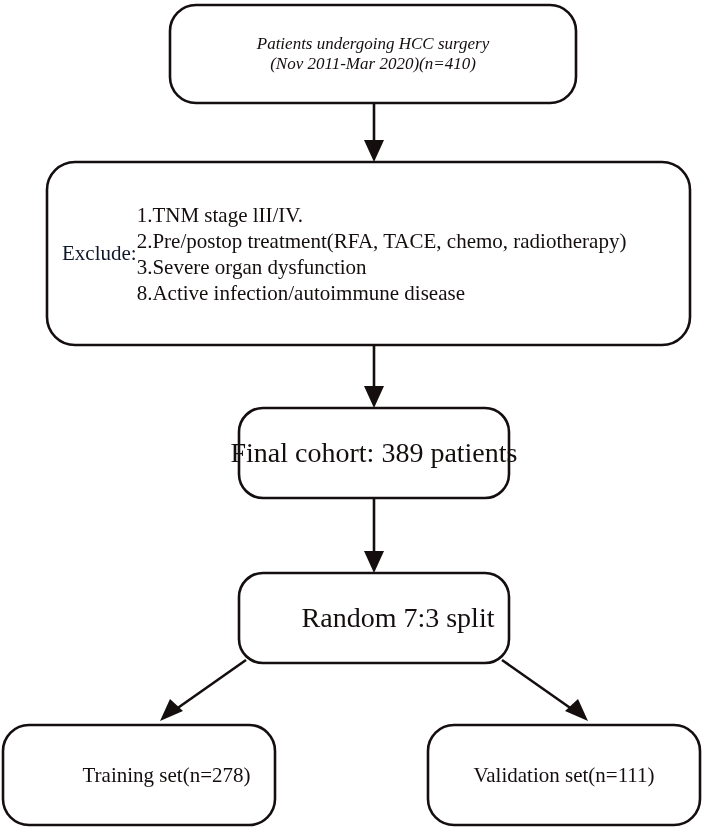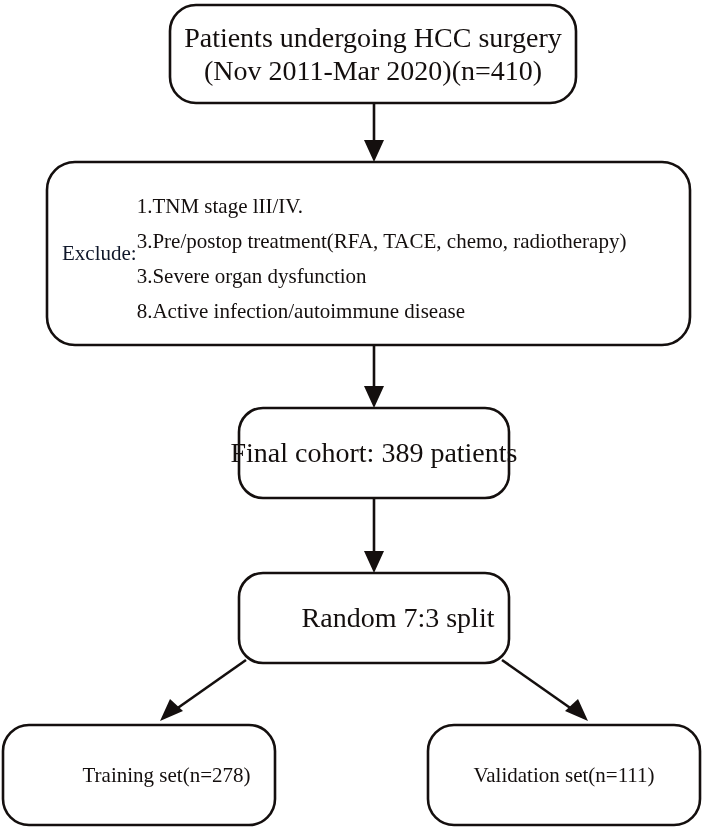--- a/index.html
+++ b/index.html
@@ -46,21 +46,21 @@
     flex-direction: column;
     align-items: center;
     justify-content: center;
     text-align: center;
     font-family: "Liberation Serif", "DejaVu Serif", serif;
     color: #140f0e;
     line-height: 1.18;
     pointer-events: none;
   }
   .node-text > span { display: block; white-space: nowrap; }
-  .t-top { font-size: 28px; }
+  .t-top { font-size: 17px; font-style: italic; }
   .t-mid { font-size: 28px; }
   .t-leaf { font-size: 21px; }
 
   .exclude-wrap {
     position: absolute;
     left: 47px;
     top: 162px;
     width: 643px;
     height: 183px;
     display: flex;
@@ -79,21 +79,20 @@
     color: #140f0e;
     margin: 0;
     padding: 0;
     list-style: none;
     flex: 0 0 auto;
   }
   .exclude-list li {
     white-space: nowrap;
     line-height: 26px;
     height: 26px;
-    margin-top: 9px;
   }
 </style>
 </head>
 <body>
 
 <div id="flowchart-root">
 
   <svg class="flow-canvas" viewBox="0 0 702 828" xmlns="http://www.w3.org/2000/svg">
 
     <rect class="node-box" x="170" y="5" width="406" height="98" rx="26" ry="26"></rect>
@@ -126,21 +125,21 @@
 
   <div class="node-text t-top" style="left:170px; top:5px; width:406px; height:98px;">
     <span>Patients undergoing HCC surgery</span>
     <span>(Nov 2011-Mar 2020)(n=410)</span>
   </div>
 
   <div class="exclude-wrap">
     <div class="exclude-label">Exclude:</div>
     <ul class="exclude-list">
       <li>1.TNM stage lII/IV.</li>
-      <li>3.Pre/postop treatment(RFA, TACE, chemo, radiotherapy)</li>
+      <li>2.Pre/postop treatment(RFA, TACE, chemo, radiotherapy)</li>
       <li>3.Severe organ dysfunction</li>
       <li>8.Active infection/autoimmune disease</li>
     </ul>
   </div>
 
   <div class="node-text t-mid" style="left:239px; top:408px; width:270px; height:90px;">
     <span>Final cohort: 389 patients</span>
   </div>
 
   <div class="node-text t-mid" style="left:239px; top:573px; width:318px; height:90px;">

